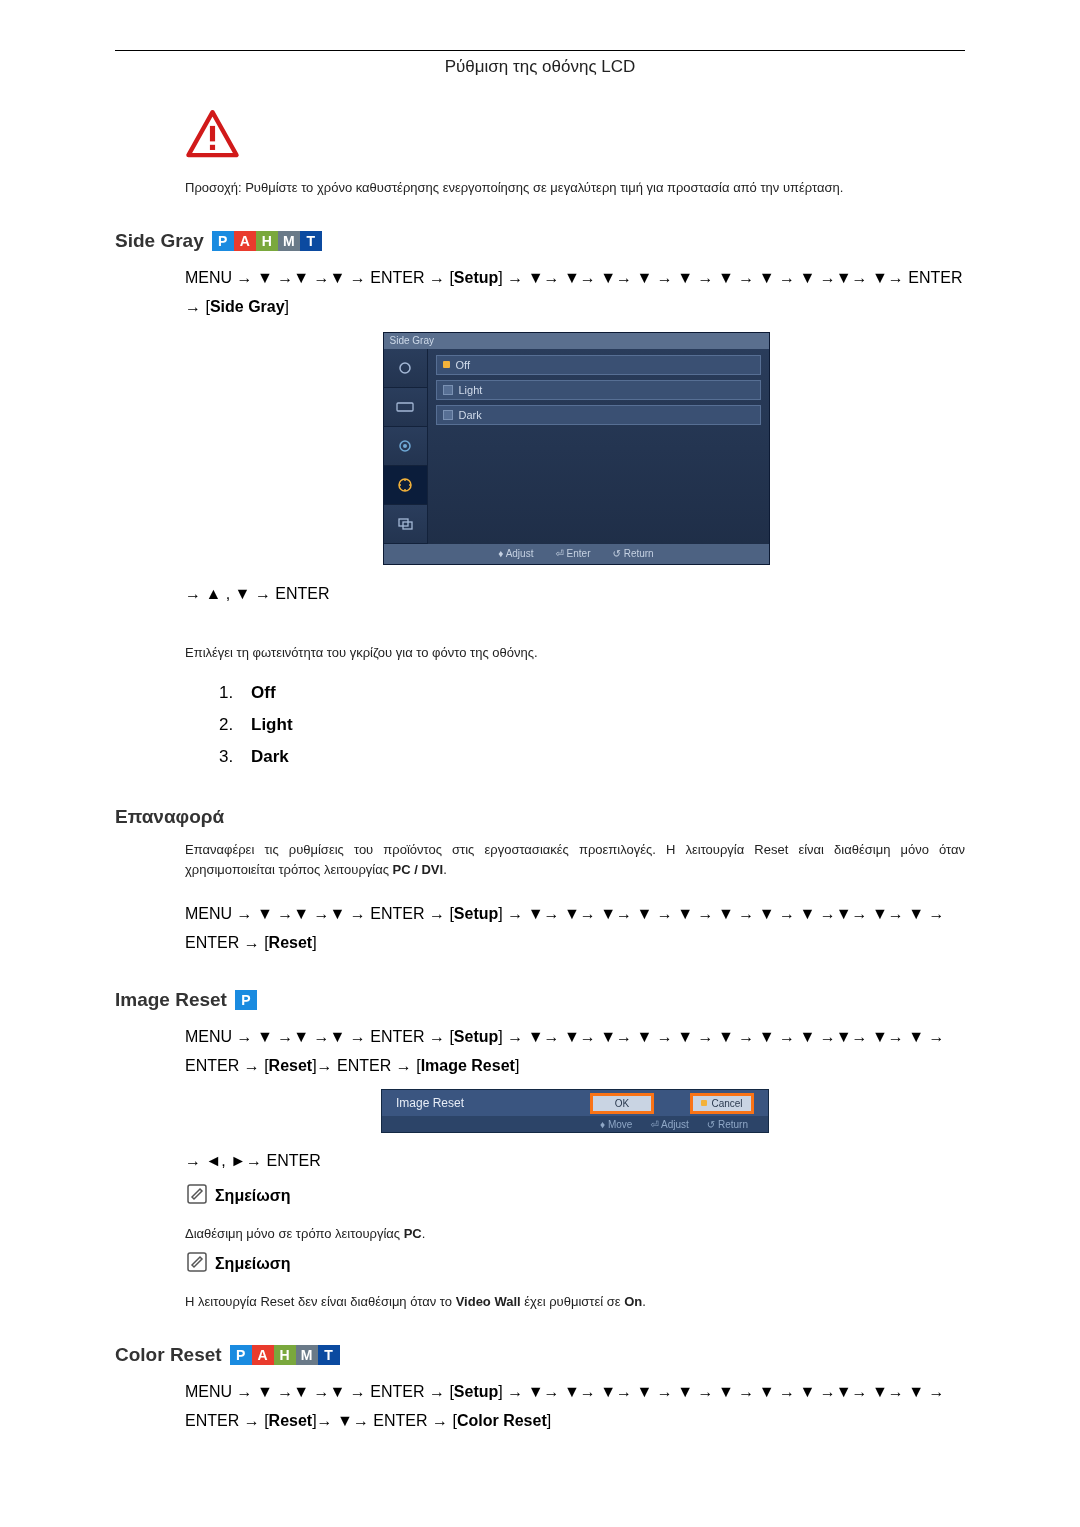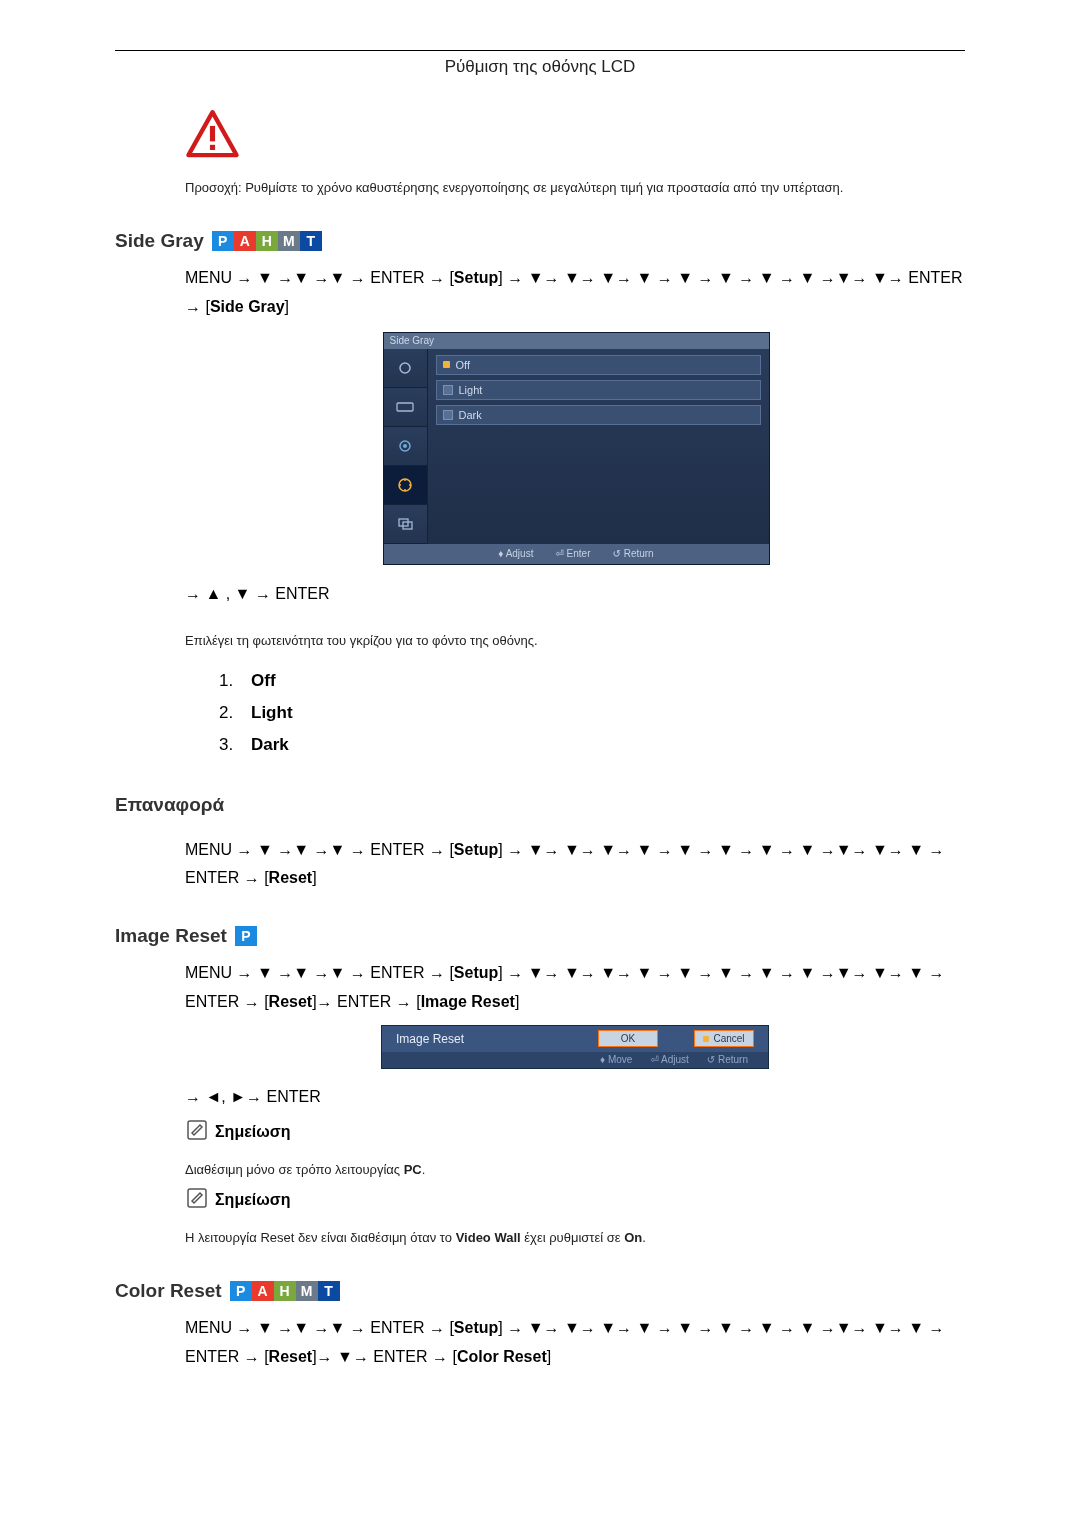--- a/index.html
+++ b/index.html
@@ -171,21 +171,21 @@
     height: 26px;
     display:flex;
     align-items:center;
     gap: 36px;
     padding: 0 14px;
     color:#e7edf6;
     font-size:12px;
   }
   .osd2-btn {
     width: 58px; height:15px;
-    border:1px solid #f97316;
+    border:3px solid #f97316;
     background:#c9d4e3;
     color:#2b3a4f;
     font-size:10px;
     display:flex; align-items:center; justify-content:center;
     gap:4px;
   }
   .osd2-btn.sel .mk { width:6px;height:6px;background:#f3b23a;border-radius:1px;}
   .osd2-footer {
     height:16px;
     background:#2c4468;
@@ -302,21 +302,21 @@
         <div class="osd-footer">
           <span>♦ Adjust</span>
           <span>⏎ Enter</span>
           <span>↺ Return</span>
         </div>
       </div>
     </div>
 
     <div class="nav-path" style="margin-top:10px;">→ ▲ , ▼ → ENTER</div>
 
-    <div class="body-text" style="margin-top:22px;">Επιλέγει τη φωτεινότητα του γκρίζου για το φόντο της οθόνης.</div>
+    <div class="body-text" style="margin-top:34px;">Επιλέγει τη φωτεινότητα του γκρίζου για το φόντο της οθόνης.</div>
 
     <div class="ol">
       <div class="li">
           <span class="num">1.</span>
           <span class="bold" style="font-weight:bold;">Off</span>
         </div>
       <div class="li">
           <span class="num">2.</span>
           <span class="bold" style="font-weight:bold;">Light</span>
         </div>
@@ -324,20 +324,23 @@
           <span class="num">3.</span>
           <span class="bold" style="font-weight:bold;">Dark</span>
         </div>
     </div>
   </div>
 
   <div class="section-heading">
     <span>Επαναφορά</span>
   </div>
   <div class="content-indent">
+    <div class="body-text" style="text-align:justify;">
+      <span>Επαναφέρει τις ρυθμίσεις του προϊόντος στις εργοστασιακές προεπιλογές. Η λειτουργία Reset είναι διαθέσιμη μόνο όταν χρησιμοποιείται τρόπος λειτουργίας </span><span style="font-weight:bold;">PC / DVI</span><span>.</span>
+    </div>
     <div class="nav-path" style="margin-top:20px;">
       <span>MENU → ▼ →▼ →▼ → ENTER → </span><span class="bracket">[</span><span class="bold">Setup</span><span class="bracket">]</span><span> → ▼→ ▼→ ▼→ ▼ → ▼ → ▼ → ▼ → ▼ →▼→ ▼→ ▼ → ENTER → </span><span class="bracket">[</span><span class="bold">Reset</span><span class="bracket">]</span>
     </div>
   </div>
 
   <div class="section-heading">
     <span>Image Reset</span>
     <span class="badge-strip">
       <span class="badge badge-p">P</span>
     </span>

